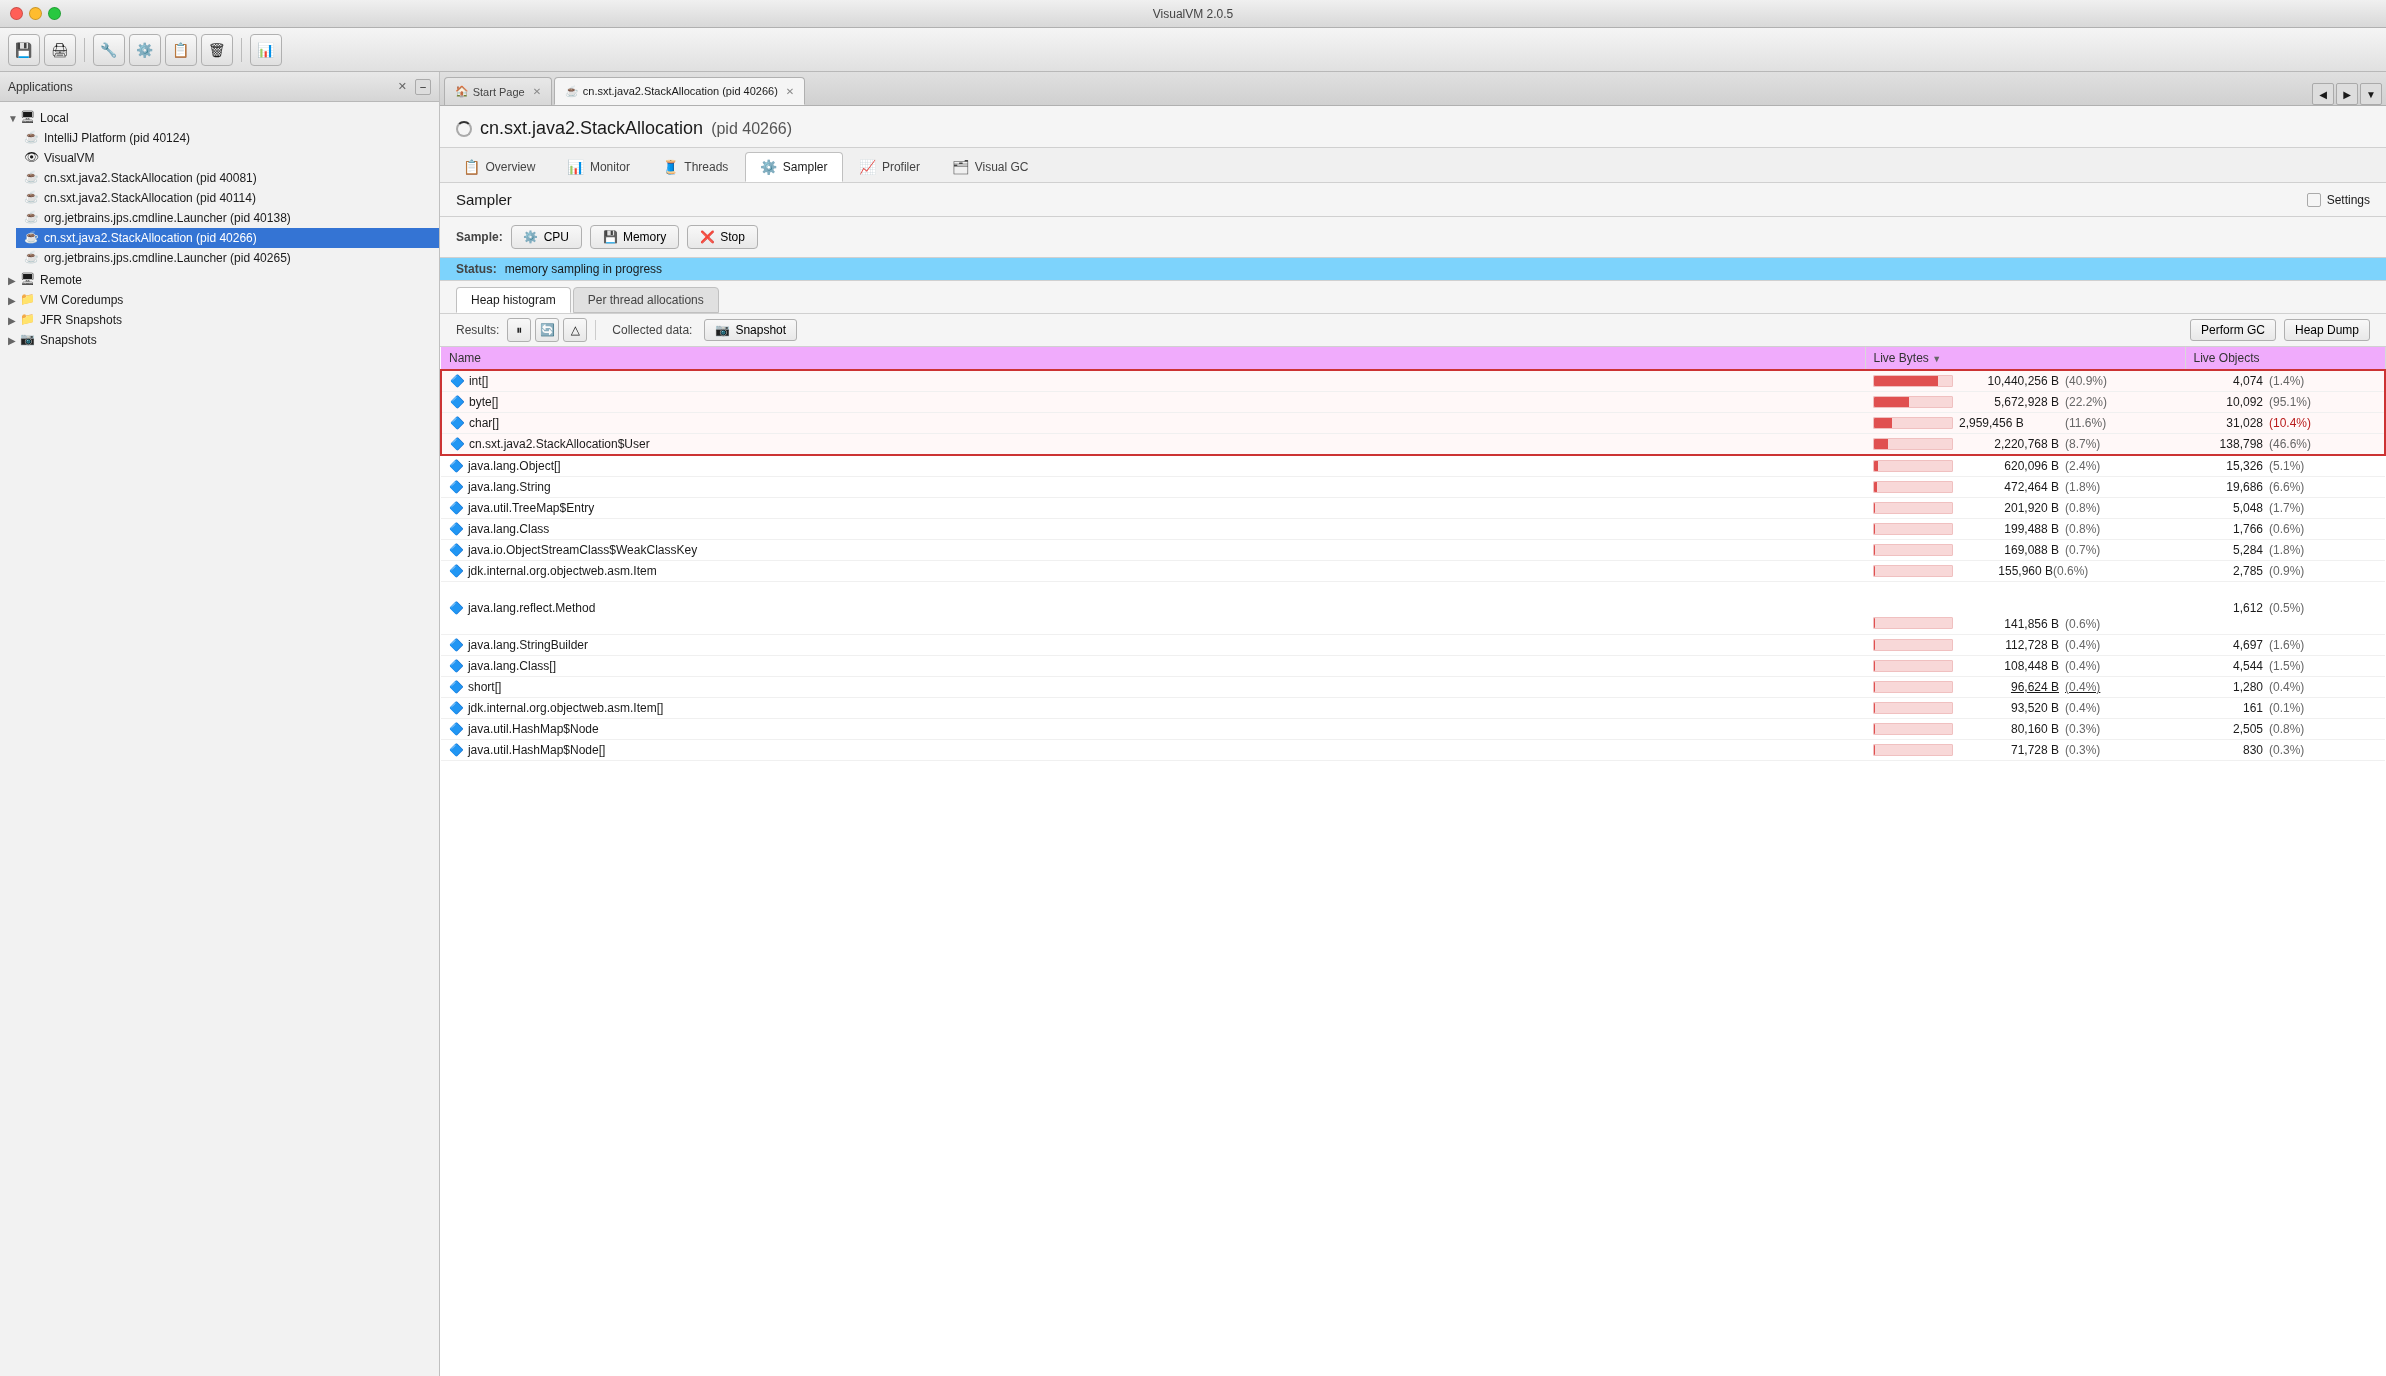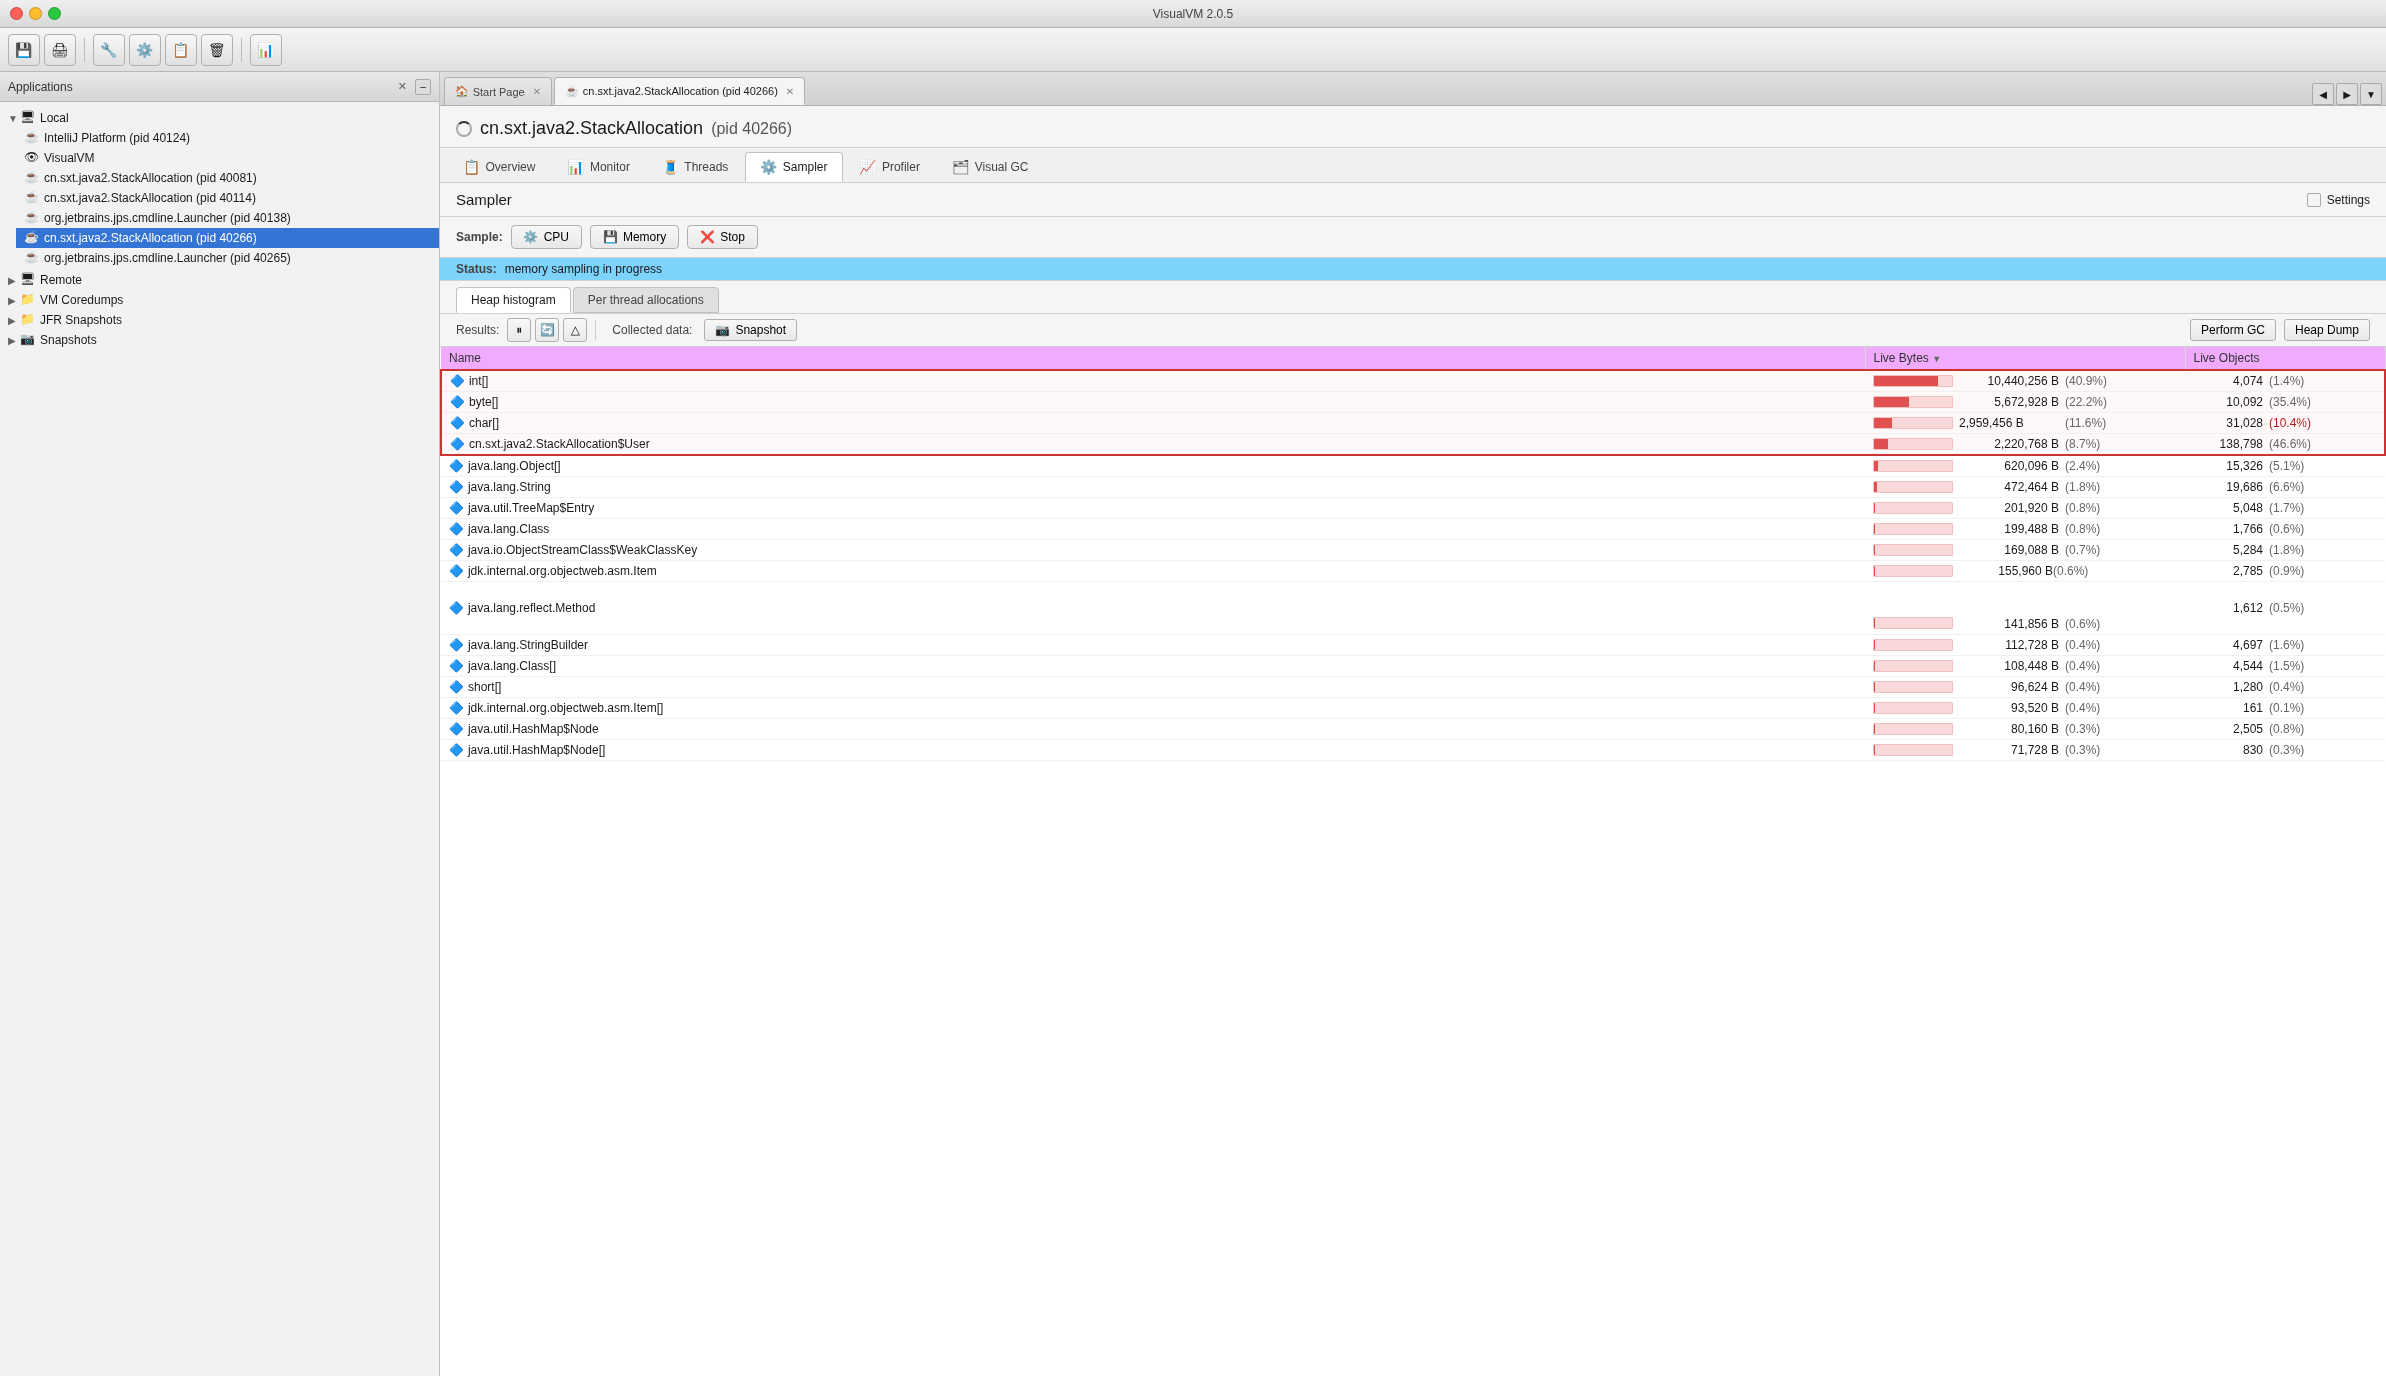--- a/index.html
+++ b/index.html
@@ -635,21 +635,21 @@
     <div style="width:80px;height:12px;background:#f8d8d8;border:1px solid #f0c0c0;border-radius:1px;position:relative;overflow:hidden;">
       <div style="width:44.4%;height:100%;background:#e05050;border-radius:1px 0 0 1px;"></div>
     </div>
     <span style="text-align:right;min-width:100px;display:inline-block;">5,672,928 B</span>
     <span style="color:#666;min-width:50px;">(22.2%)</span>
   </div>
                 </td>
                 <td style="width: 200px; border-right: 2px solid rgb(204, 51, 51);">
                   <div style="display:flex;align-items:center;gap:6px;">
     <span style="text-align:right;min-width:70px;display:inline-block;">10,092</span>
-    <span style="color:#666;">(35.4%)</span>
+    <span style="color:#666;">(95.1%)</span>
   </div>
                 </td>
               </tr>
               <tr style="background: rgb(255, 248, 248);">
                 <td style="border-left: 2px solid rgb(204, 51, 51);">
                   <div class="name-cell">
                     <span class="row-icon">🔷</span>
                     <span>char[]</span>
                   </div>
                 </td>
@@ -899,21 +899,21 @@
   </div>
                 </td>
               </tr>
               <tr>
                 <td>
                   <div class="name-cell">
                     <span class="row-icon">🔷</span>
                     <span>short[]</span>
                   </div>
                 </td>
-                <td style="width: 320px;">
+                <td style="width: 320px; text-decoration: underline;">
                   <div style="display:flex;align-items:center;gap:6px;">
     <div style="width:80px;height:12px;background:#f8d8d8;border:1px solid #f0c0c0;border-radius:1px;position:relative;overflow:hidden;">
       <div style="width:0.8%;height:100%;background:#e05050;border-radius:1px 0 0 1px;"></div>
     </div>
     <span style="text-align:right;min-width:100px;display:inline-block;">96,624 B</span>
     <span style="color:#666;min-width:50px;">(0.4%)</span>
   </div>
                 </td>
                 <td style="width: 200px;">
                   <div style="display:flex;align-items:center;gap:6px;">

